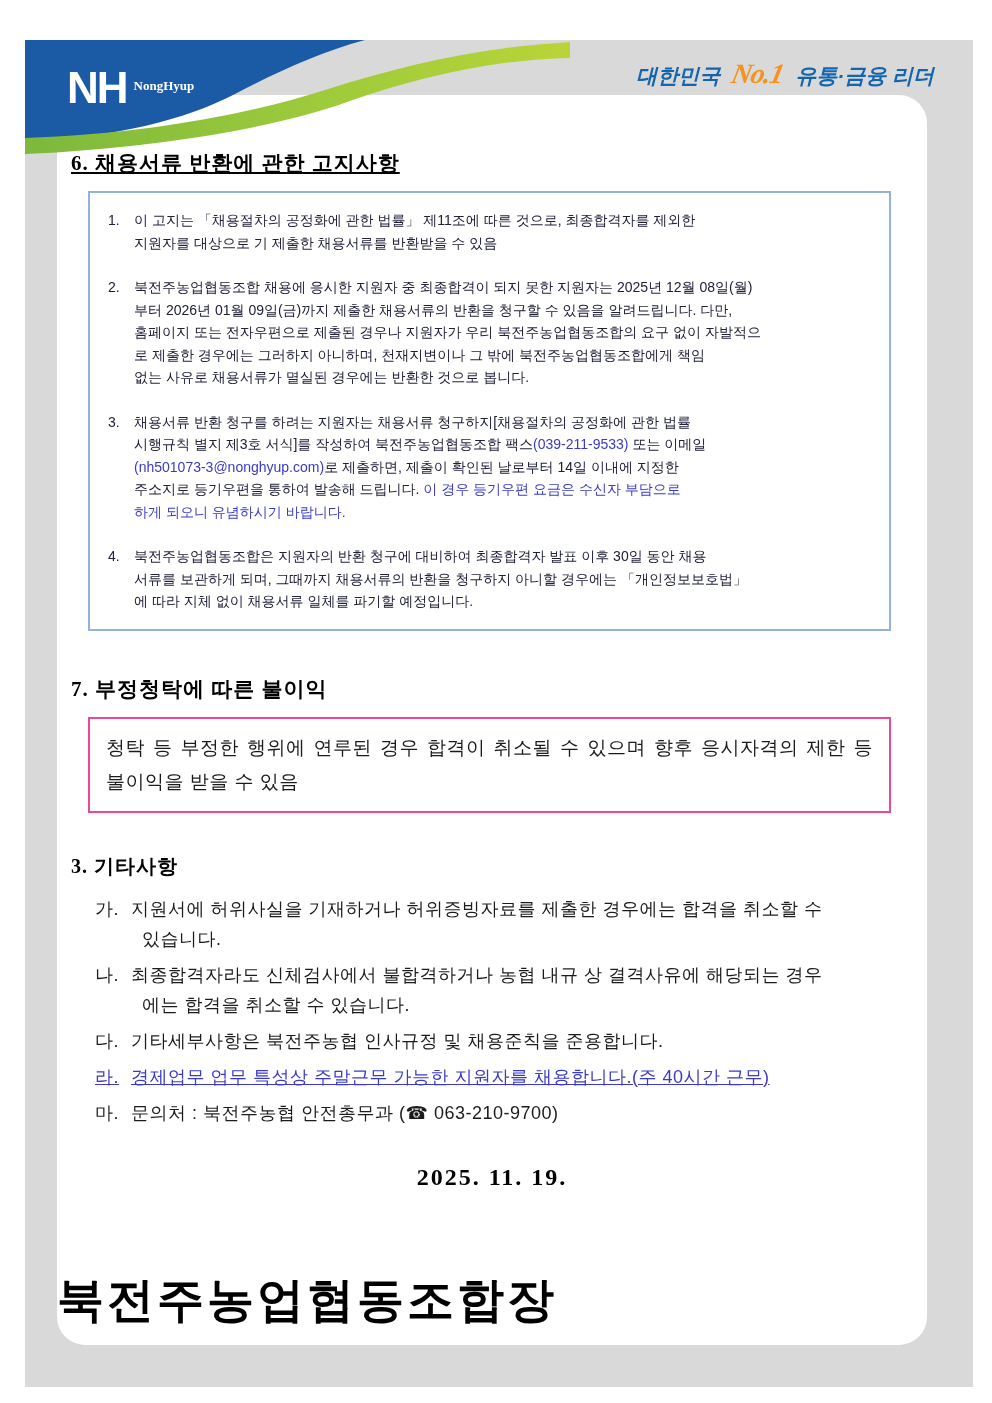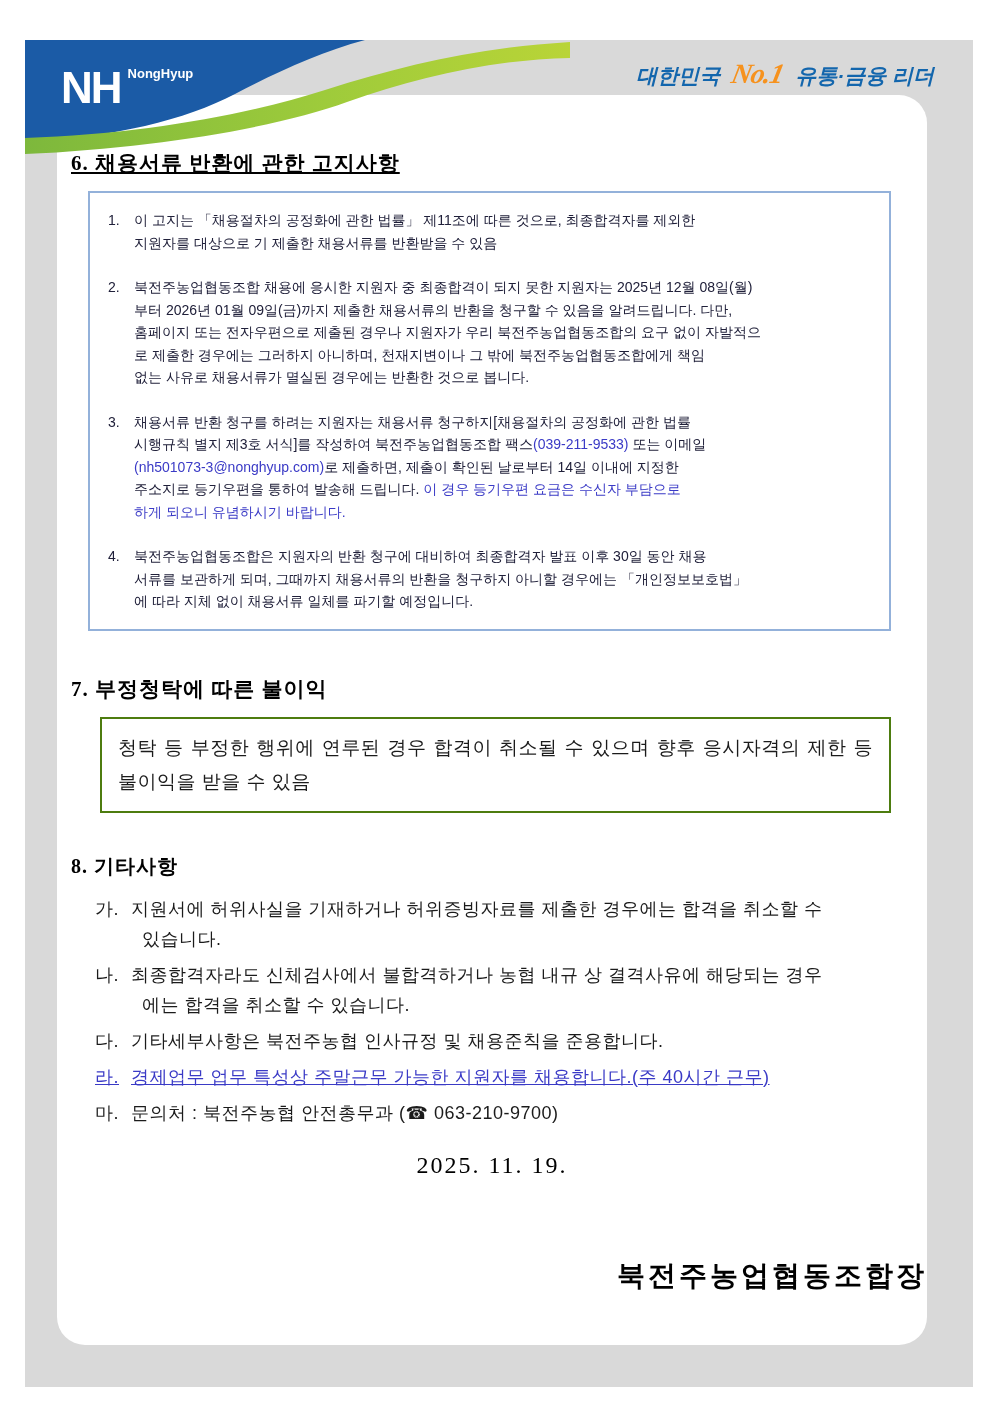--- a/index.html
+++ b/index.html
@@ -14,26 +14,26 @@
     background:#d9d9d9;
   }
   
   .white-card {
     position:absolute; left:57px; top:95px; width:870px; height:1250px;
     background:#ffffff; border-radius:0 28px 28px 28px;
   }
   
   .banner { position:absolute; left:25px; top:40px; width:545px; height:115px; }
   .banner svg { display:block; width:100%; height:100%; }
-  .logo { position:absolute; left:36px; top:26px; display:flex; align-items:flex-start; }
+  .logo { position:absolute; left:42px; top:26px; display:flex; align-items:center; }
   .logo-nh {
     color:#ffffff; font-weight:bold; font-size:44px; line-height:1;
     letter-spacing:-2px; font-family:"Liberation Sans",sans-serif;
   }
-  .logo-sub { color:#ffffff; font-size:13px; margin:0 0 5px 7px; font-weight:bold; }
+  .logo-sub { color:#ffffff; font-size:13px; margin:0 0 5px 7px; font-weight:bold;font-family:Liberation Serif, serif; }
   
   .slogan {
     position:absolute; top:58px; right:58px; white-space:nowrap;
     font-style:italic; font-weight:bold; color:#1366ad; font-size:21px;
     font-family:"Liberation Sans",sans-serif;
   }
   .slogan .no1 {
     color:#f6921e; font-size:28px; font-family:"Liberation Serif",serif;
     font-style:italic; font-weight:bold; display:inline-block;
     transform:skewX(-12deg); margin:0 6px; letter-spacing:-1px;
@@ -51,39 +51,39 @@
     font-size:14px; line-height:22.5px;
   }
   .bitem { display:flex; }
   .bitem + .bitem { margin-top:22px; }
   .bnum { flex:0 0 26px; }
   .btext { flex:1; white-space:pre-wrap; word-break:keep-all; }
   .blue { color:#3a3ac6; }
   .blue-u { color:#3a3ac6; }
   .t7 { margin:44px 0 0 14px; }
   .box7 {
-    margin:14px 36px 0 43px; border:2px solid #4d7c0f; background:#fff;
+    margin:14px 36px 0 31px; border:2px solid #ec4899; background:#fff;
     padding:12px 16px; color:#1b1b1b; font-size:19px; line-height:34px;
     letter-spacing:0.5px;
   }
   .box7 .jline { display:block; text-align:justify; text-align-last:justify; }
   .box7 .jline.last { text-align-last:left; }
   .t8 { margin:40px 0 0 14px; font-size:20px; }
   .s8 { margin-top:14px; font-size:18px; line-height:30px; color:#1b1b1b; letter-spacing:0.5px; }
   .s8item { display:flex; margin:0 30px 6px 38px; }
   .s8label { flex:0 0 36px; }
   .s8text { flex:1; white-space:pre-wrap; word-break:keep-all; }
   .s8text.link { color:#3a3ac6; text-decoration:underline; }
   .doc-date {
-    margin-top:24px; text-align:center; font-family:"Liberation Serif","DejaVu Serif",serif;
-    font-size:24px; letter-spacing:2px; color:#000;
+    margin-top:36px; text-align:center; font-family:"Liberation Serif","DejaVu Serif",serif;
+    font-size:24px; letter-spacing:2px; color:#000;font-weight:bold;
   }
   .signer {
-    margin-top:78px; text-align:right; font-family:Liberation Sans, sans-serif;
-    font-size:28px; font-weight:bold; letter-spacing:3px; color:#000;
+    margin-top:78px; text-align:left; font-family:Liberation Sans, sans-serif;
+    font-size:47px; font-weight:bold; letter-spacing:3px; color:#000;
   }
 </style>
 </head>
 <body>
 
 <div class="page">
 
   <div class="gray-card"></div>
   <div class="white-card"></div>
 
@@ -145,21 +145,21 @@
       </div>
     </div>
 
     <div class="sec-title t7">7. 부정청탁에 따른 불이익</div>
 
     <div class="box7">
       <span class="jline">청탁 등 부정한 행위에 연루된 경우 합격이 취소될 수 있으며 향후 응시자격의 제한 등</span>
       <span class="jline last">불이익을 받을 수 있음</span>
     </div>
 
-    <div class="sec-title t8">8. 기타사항</div>
+    <div class="sec-title t8">3. 기타사항</div>
 
     <div class="s8">
       <div class="s8item">
         <span class="s8label">가.</span>
         <span class="s8text">지원서에 허위사실을 기재하거나 허위증빙자료를 제출한 경우에는 합격을 취소할 수
   있습니다.</span>
       </div>
       <div class="s8item">
         <span class="s8label">나.</span>
         <span class="s8text">최종합격자라도 신체검사에서 불합격하거나 농협 내규 상 결격사유에 해당되는 경우

